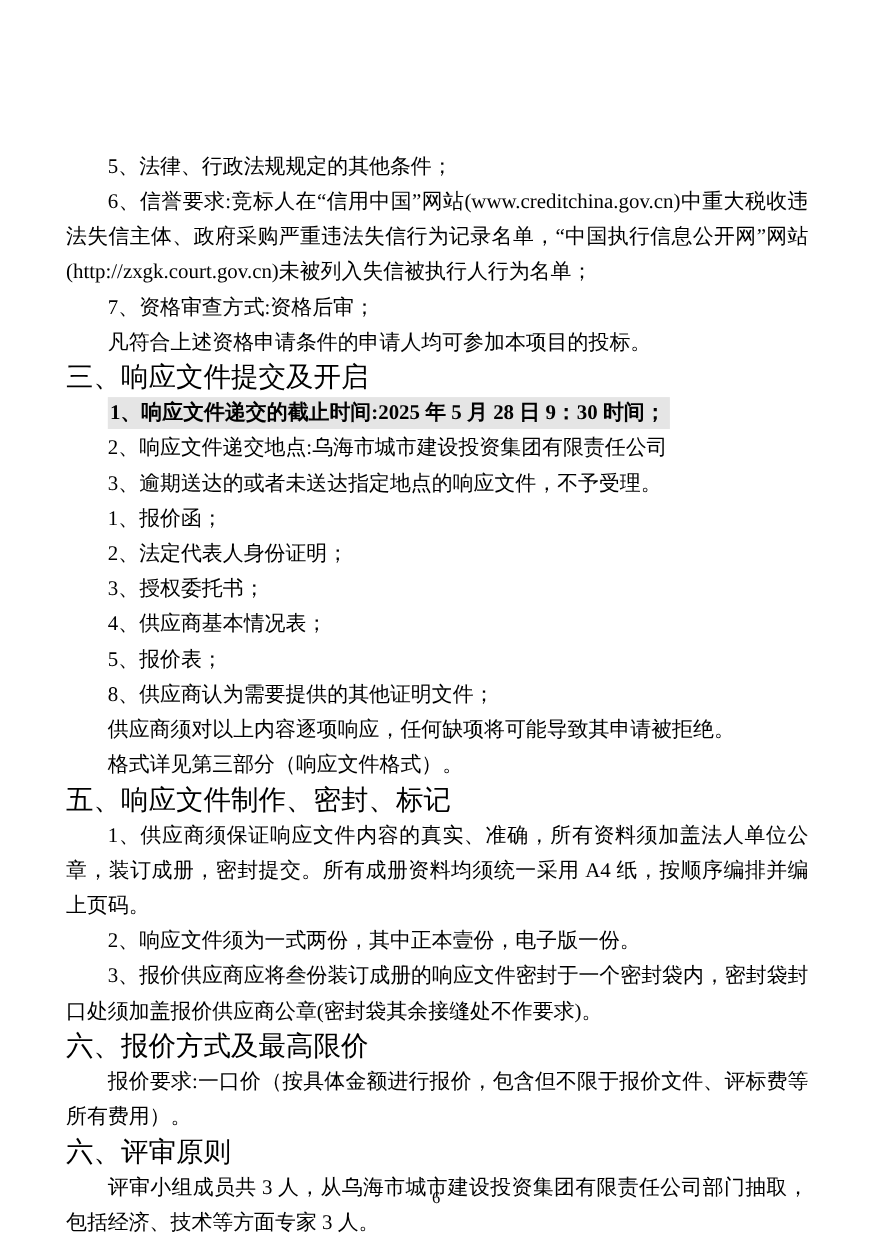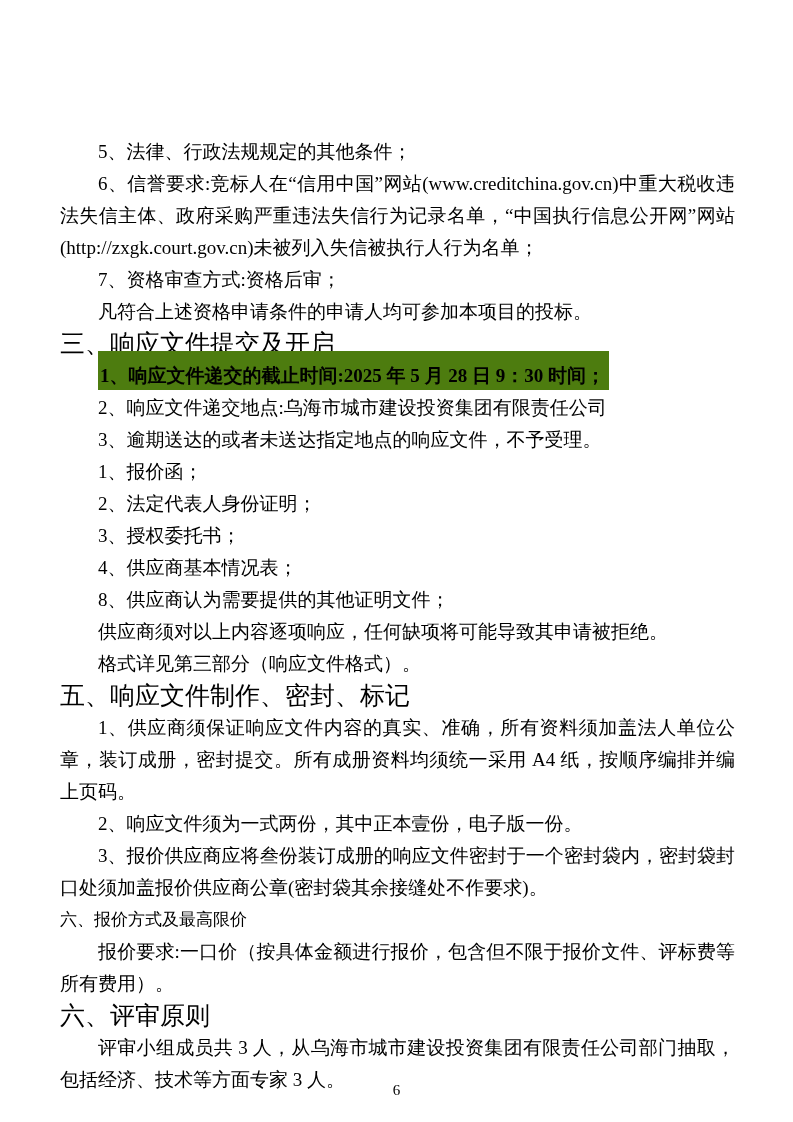--- a/index.html
+++ b/index.html
@@ -44,27 +44,27 @@
     margin: 0;
     text-indent: 0;
     font-weight: normal;
     font-size: 25px;
     line-height: 32px;
   }
   .heading-regular {
     margin: 0;
     text-indent: 0;
     font-weight: normal;
-    font-size: 17px;
+    font-size: 25px;
     line-height: 32px;
   }
   .hl {
-    background: #4d7c0f;
+    background: #e5e5e5;
     font-weight: bold;
-    padding: 14px 4px 4px 2px;
+    padding: 4px 4px 4px 2px;
   }
   .page-footer {
     position: absolute;
     top: 1032px;
     left: 0;
     width: 100%;
     text-align: center;
     font-size: 15px;
     line-height: 20px;
     color: #000000;
@@ -83,20 +83,21 @@
 
     <p class="heading">三、响应文件提交及开启</p>
     <p class="para"><span class="hl">1、响应文件递交的截止时间:2025 年 5 月 28 日 9：30 时间；</span></p>
     <p class="para">2、响应文件递交地点:乌海市城市建设投资集团有限责任公司</p>
     <p class="para">3、逾期送达的或者未送达指定地点的响应文件，不予受理。</p>
 
     <p class="para">1、报价函；</p>
     <p class="para">2、法定代表人身份证明；</p>
     <p class="para">3、授权委托书；</p>
     <p class="para">4、供应商基本情况表；</p>
+    <p class="para">5、报价表；</p>
     <p class="para">8、供应商认为需要提供的其他证明文件；</p>
     <p class="para">供应商须对以上内容逐项响应，任何缺项将可能导致其申请被拒绝。</p>
     <p class="para-bold">格式详见第三部分（响应文件格式）。</p>
 
     <p class="heading">五、响应文件制作、密封、标记</p>
     <p class="para">1、供应商须保证响应文件内容的真实、准确，所有资料须加盖法人单位公章，装订成册，密封提交。所有成册资料均须统一采用 A4 纸，按顺序编排并编上页码。</p>
     <p class="para">2、响应文件须为一式两份，其中正本壹份，电子版一份。</p>
     <p class="para">3、报价供应商应将叁份装订成册的响应文件密封于一个密封袋内，密封袋封口处须加盖报价供应商公章(密封袋其余接缝处不作要求)。</p>
 
     <p class="heading-regular">六、报价方式及最高限价</p>

